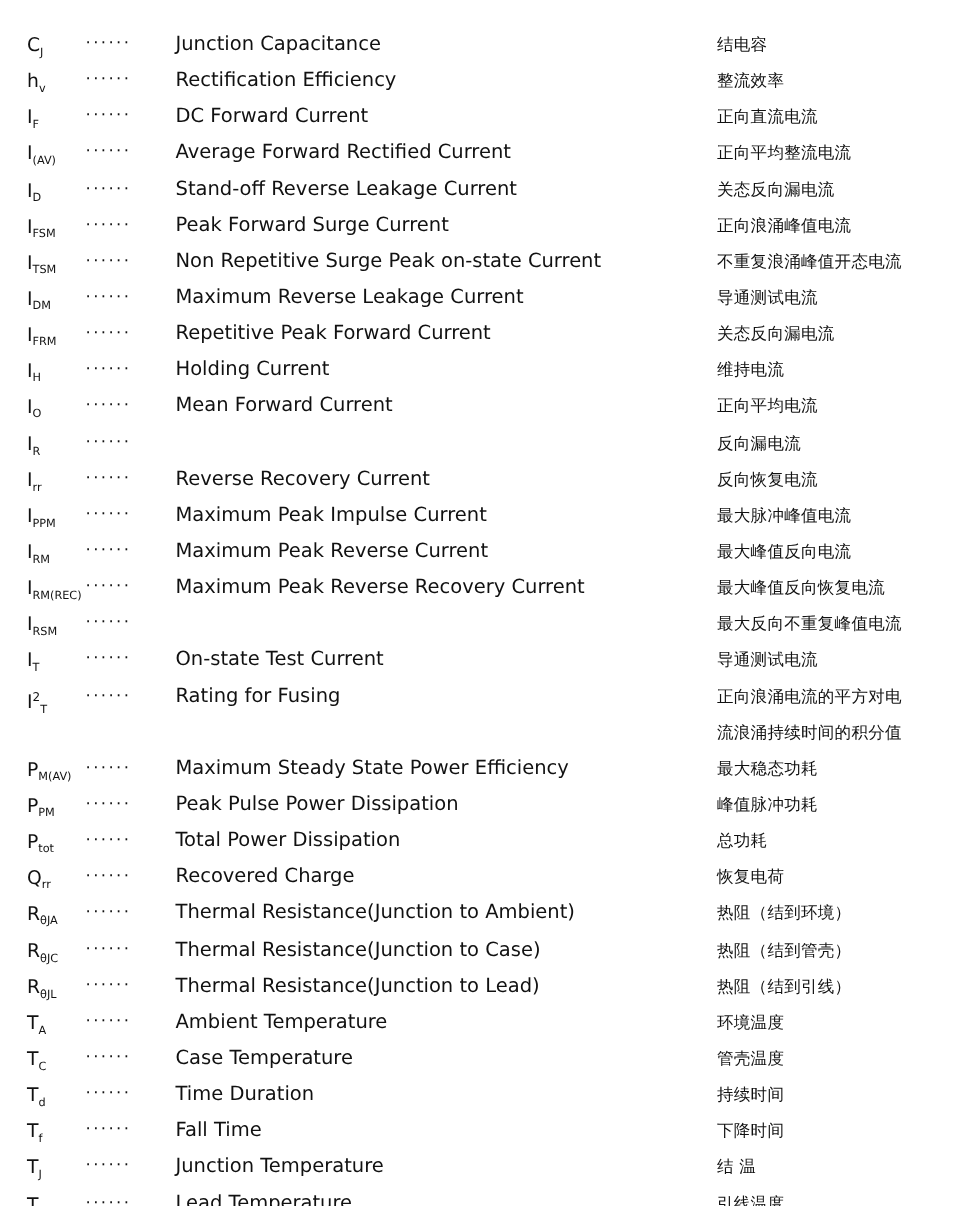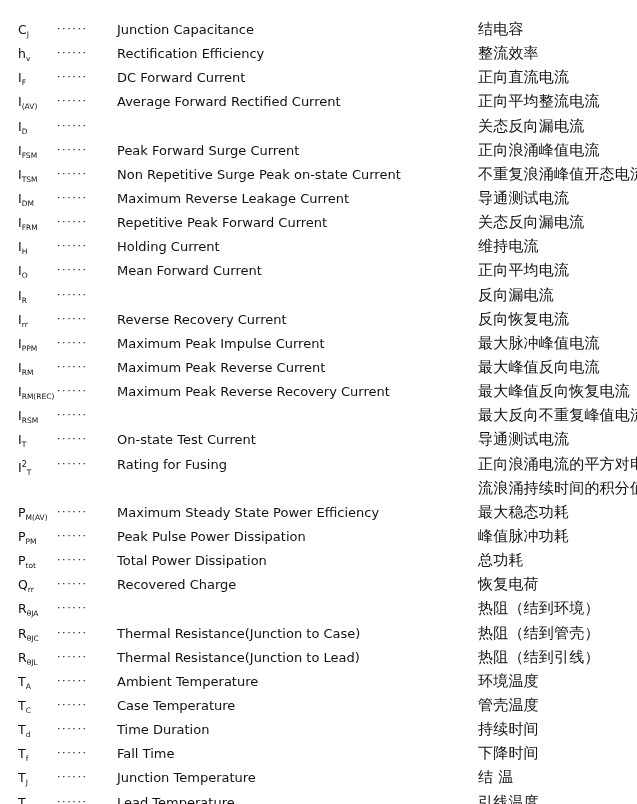--- a/index.html
+++ b/index.html
@@ -55,21 +55,21 @@
     position: absolute;
     left: 117px;
     top: 3px;
     font-size: 13px;
     line-height: 14px;
   }
   .chn {
     position: absolute;
     left: 478px;
     top: 1px;
-    font-size: 15px;
+    font-size: 11px;
     line-height: 17px;
     letter-spacing: 0.2px;
   }
 </style>
 </head>
 <body>
 
 <div class="glossary">
     <div class="row">
       <span class="sym"><span>C</span><span class="sub">J</span></span>
@@ -91,20 +91,21 @@
     </div>
     <div class="row">
       <span class="sym"><span>I</span><span class="sub">(AV)</span></span>
       <span class="dots">······</span>
       <span class="eng">Average Forward Rectified Current</span>
       <span class="chn">正向平均整流电流</span>
     </div>
     <div class="row">
       <span class="sym"><span>I</span><span class="sub">D</span></span>
       <span class="dots">······</span>
+      <span class="eng">Stand-off Reverse Leakage Current</span>
       <span class="chn">关态反向漏电流</span>
     </div>
     <div class="row">
       <span class="sym"><span>I</span><span class="sub">FSM</span></span>
       <span class="dots">······</span>
       <span class="eng">Peak Forward Surge Current</span>
       <span class="chn">正向浪涌峰值电流</span>
     </div>
     <div class="row">
       <span class="sym"><span>I</span><span class="sub">TSM</span></span>
@@ -205,20 +206,21 @@
     </div>
     <div class="row">
       <span class="sym"><span>Q</span><span class="sub">rr</span></span>
       <span class="dots">······</span>
       <span class="eng">Recovered Charge</span>
       <span class="chn">恢复电荷</span>
     </div>
     <div class="row">
       <span class="sym"><span>R</span><span class="sub">θJA</span></span>
       <span class="dots">······</span>
+      <span class="eng">Thermal Resistance(Junction to Ambient)</span>
       <span class="chn">热阻（结到环境）</span>
     </div>
     <div class="row">
       <span class="sym"><span>R</span><span class="sub">θJC</span></span>
       <span class="dots">······</span>
       <span class="eng">Thermal Resistance(Junction to Case)</span>
       <span class="chn">热阻（结到管壳）</span>
     </div>
     <div class="row">
       <span class="sym"><span>R</span><span class="sub">θJL</span></span>

